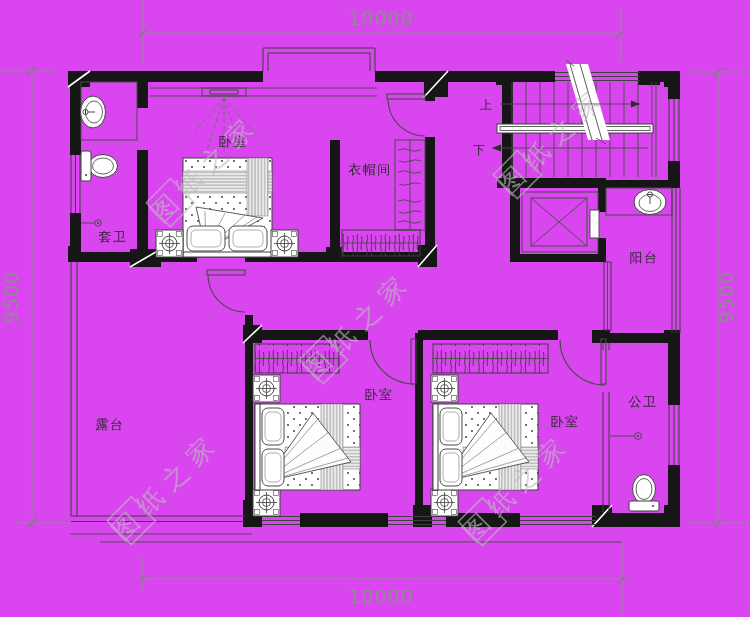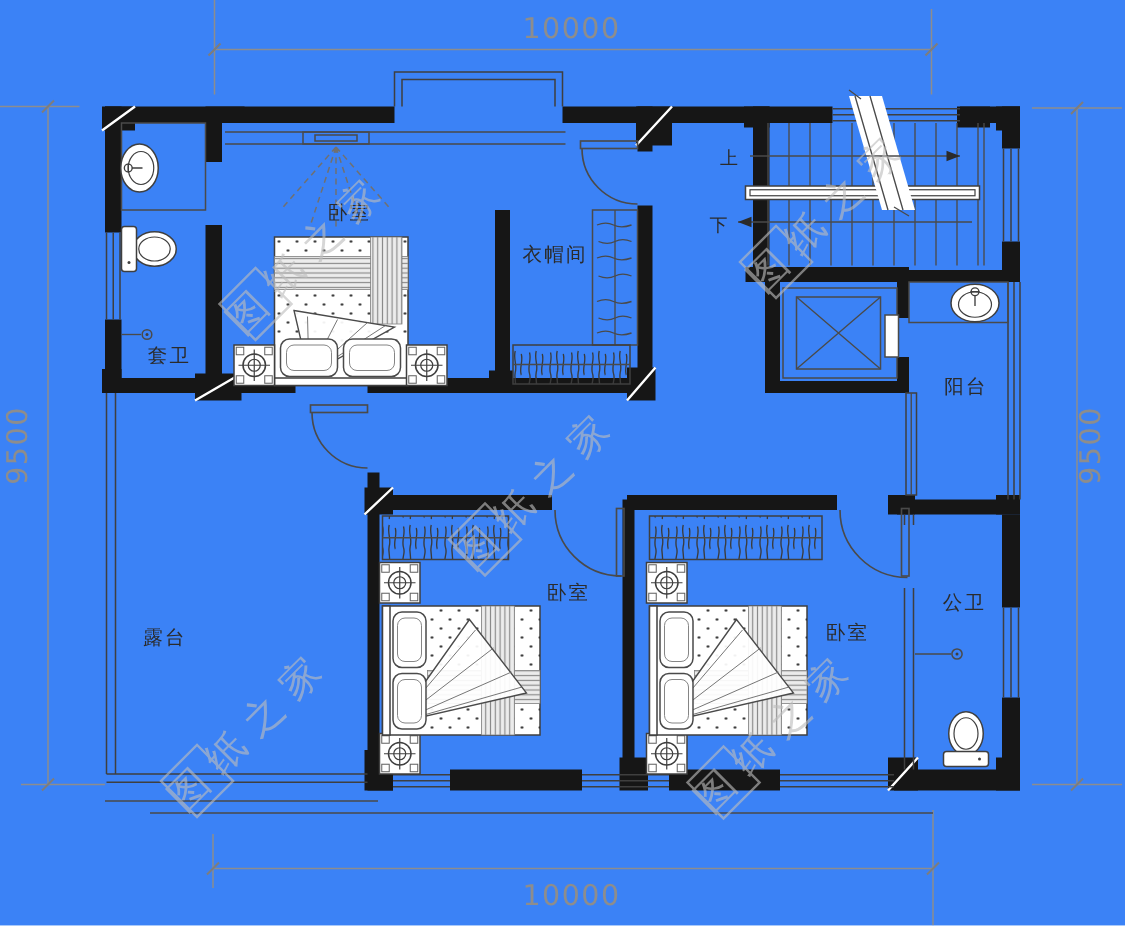--- a/index.html
+++ b/index.html
@@ -1,16 +1,16 @@
 <!DOCTYPE html>
 <html><head>
 <meta charset="utf-8">
 <style>
   html,body{margin:0;padding:0;background:#ffffff;}
-  .stage{width:750px;height:617px;position:relative;background:#3b82f6;overflow:hidden;
+  .stage{width:750px;height:617px;position:relative;background:#d946ef;overflow:hidden;
          font-family:"DejaVu Sans","Liberation Sans",sans-serif;}
   svg{display:block}
   .wall{fill:#161616;stroke:none}
   .thin{stroke:#3f3f3f;stroke-width:1;fill:none}
   .thin2{stroke:#4a4a4a;stroke-width:.9;fill:none}
   .win{stroke:#3f3f3f;stroke-width:1;fill:none}
   .door{stroke:#4a4a4a;stroke-width:1.1;fill:none}
   .furn{stroke:#4a4a4a;stroke-width:1;fill:#fff}
   .furnNF{stroke:#4a4a4a;stroke-width:1;fill:none}
   .dim{fill:#8d8d8d;font-size:19px;letter-spacing:1px}

